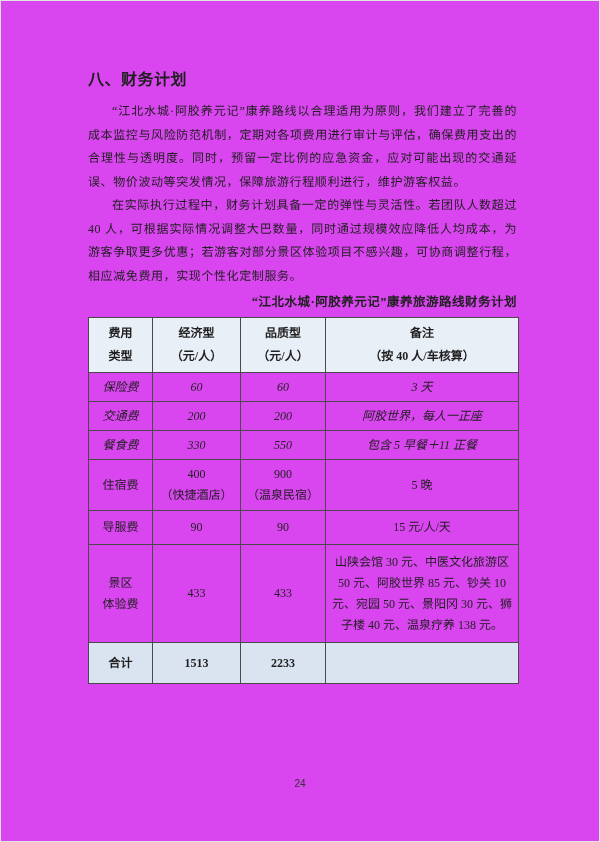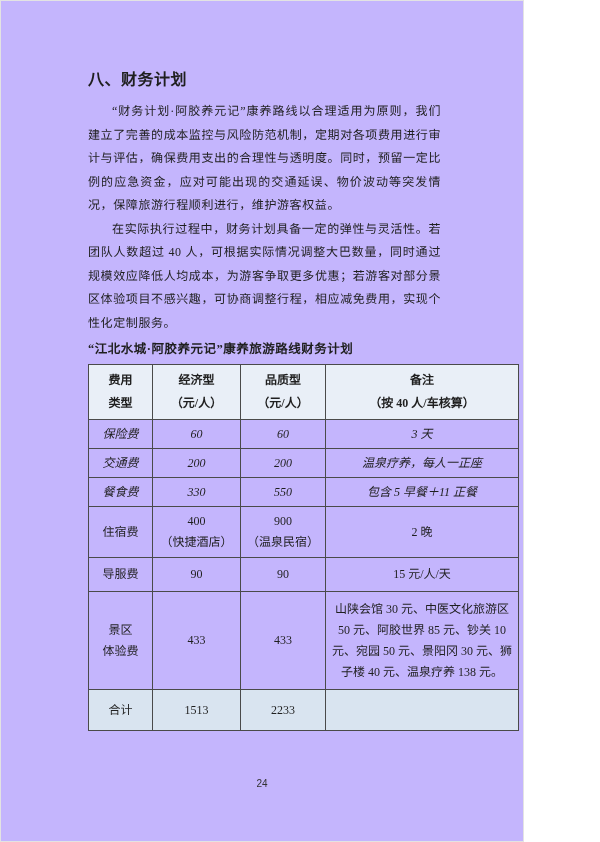--- a/index.html
+++ b/index.html
@@ -5,23 +5,23 @@
   :root{
     --header-bg:#e9eff7;
     --total-bg:#d9e4f0;
     --border-color:#4a4a4a;
     --text-color:#1f1f1f;
     --page-edge:#e3e3e3;
   }
   html,body{margin:0;padding:0;background:#fff;}
   .page{
     position:relative;
-    width:524px;height:842px;
+    width:600px;height:842px;
     box-sizing:border-box;
-    background:#c4b5fd;
+    background:#d946ef;
     border:1px solid var(--page-edge);
     padding:68px 82px 0 87px;
     font-family:"Liberation Serif","DejaVu Serif",serif;
     color:var(--text-color);
     overflow:hidden;
   }
   .section-heading{
     font-size:16px;
     font-weight:bold;
     line-height:22px;
@@ -32,21 +32,21 @@
     font-size:12px;
     line-height:23.5px;
     text-align:justify;
     text-indent:2em;
     margin:0;
     letter-spacing:0.6px;
   }
   .table-title{
     font-size:12.5px;
     font-weight:bold;
-    text-align:left;
+    text-align:right;
     line-height:22px;
     margin:3px 0 4px 0;
     letter-spacing:0.5px;
   }
   table.finance{
     width:430px;
     border-collapse:collapse;
     table-layout:fixed;
     font-size:12px;
     border:1.5px solid var(--border-color);
@@ -63,40 +63,40 @@
     background:var(--header-bg);
     font-weight:bold;
     line-height:23px;
   }
   tr.r-header{height:55px;}
   tr.r-sm{height:29px;font-style:italic;}
   tr.r-md{height:34px;padding-left:16px;}
   tr.r-tall{height:51px;}
   tr.r-xl{height:98px;}
   tr.r-total{height:41px;background:var(--total-bg);}
-  tr.r-total td{font-weight:normal;margin-top:17px;}
+  tr.r-total td{font-weight:bold;margin-top:17px;}
   td.note-long{line-height:24px;padding:4px 8px;}
   .page-number{
     position:absolute;
     left:0;right:0;
     bottom:52px;
     text-align:center;
     font-size:10px;
     color:#333;
     font-family:"Liberation Sans","DejaVu Sans",sans-serif;
   }
 </style>
 </head>
 <body>
 
 <div class="page">
 
   <h1 class="section-heading">八、财务计划</h1>
 
-  <p class="body-para">“财务计划·阿胶养元记”康养路线以合理适用为原则，我们建立了完善的成本监控与风险防范机制，定期对各项费用进行审计与评估，确保费用支出的合理性与透明度。同时，预留一定比例的应急资金，应对可能出现的交通延误、物价波动等突发情况，保障旅游行程顺利进行，维护游客权益。</p>
+  <p class="body-para">“江北水城·阿胶养元记”康养路线以合理适用为原则，我们建立了完善的成本监控与风险防范机制，定期对各项费用进行审计与评估，确保费用支出的合理性与透明度。同时，预留一定比例的应急资金，应对可能出现的交通延误、物价波动等突发情况，保障旅游行程顺利进行，维护游客权益。</p>
   <p class="body-para">在实际执行过程中，财务计划具备一定的弹性与灵活性。若团队人数超过 40 人，可根据实际情况调整大巴数量，同时通过规模效应降低人均成本，为游客争取更多优惠；若游客对部分景区体验项目不感兴趣，可协商调整行程，相应减免费用，实现个性化定制服务。</p>
 
   <div class="table-title">“江北水城·阿胶养元记”康养旅游路线财务计划</div>
 
   <table class="finance">
     <colgroup>
       <col style="width:64px">
       <col style="width:88px">
       <col style="width:85px">
       <col style="width:193px">
@@ -125,39 +125,39 @@
       <tr class="r-sm">
         <td>保险费</td>
         <td>60</td>
         <td>60</td>
         <td>3 天</td>
       </tr>
       <tr class="r-sm">
         <td>交通费</td>
         <td>200</td>
         <td>200</td>
-        <td>温泉疗养，每人一正座</td>
+        <td>阿胶世界，每人一正座</td>
       </tr>
       <tr class="r-sm">
         <td>餐食费</td>
         <td>330</td>
         <td>550</td>
         <td>包含 5 早餐＋11 正餐</td>
       </tr>
       <tr class="r-tall">
         <td>住宿费</td>
         <td>
           <span>400</span><br>
           <span>（快捷酒店）</span>
         </td>
         <td>
           <span>900</span><br>
           <span>（温泉民宿）</span>
         </td>
-        <td>2 晚</td>
+        <td>5 晚</td>
       </tr>
       <tr class="r-md">
         <td>导服费</td>
         <td>90</td>
         <td>90</td>
         <td>15 元/人/天</td>
       </tr>
       <tr class="r-xl">
         <td>
           <span>景区</span><br>

